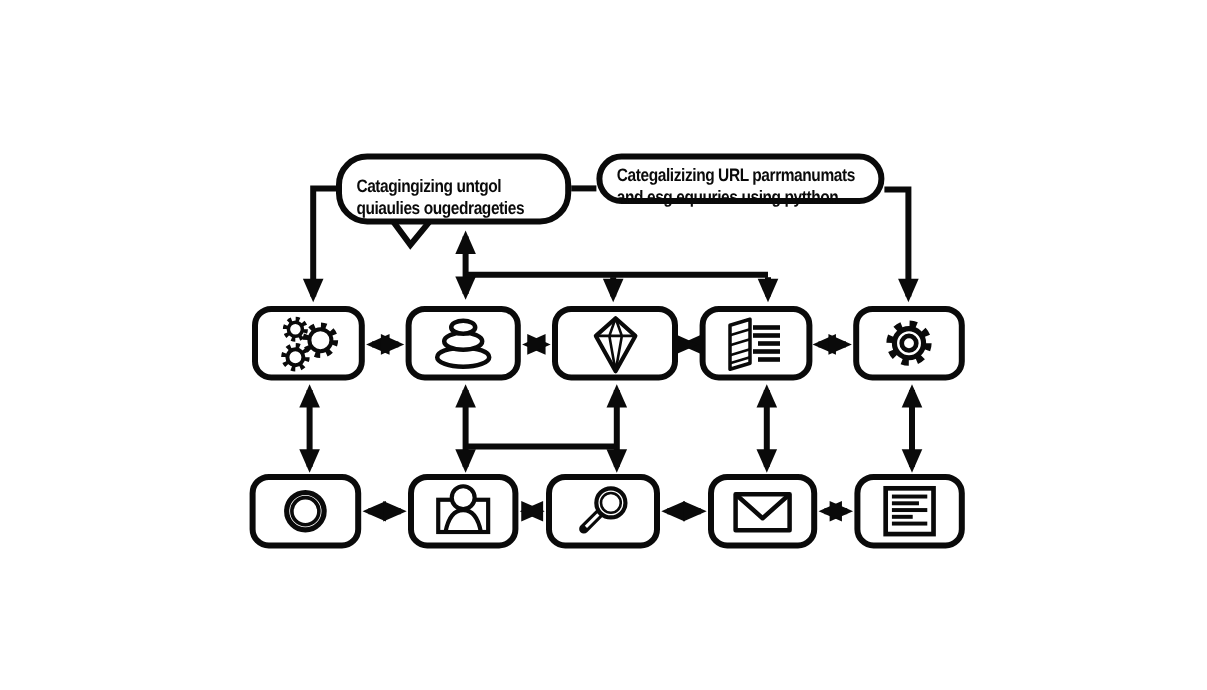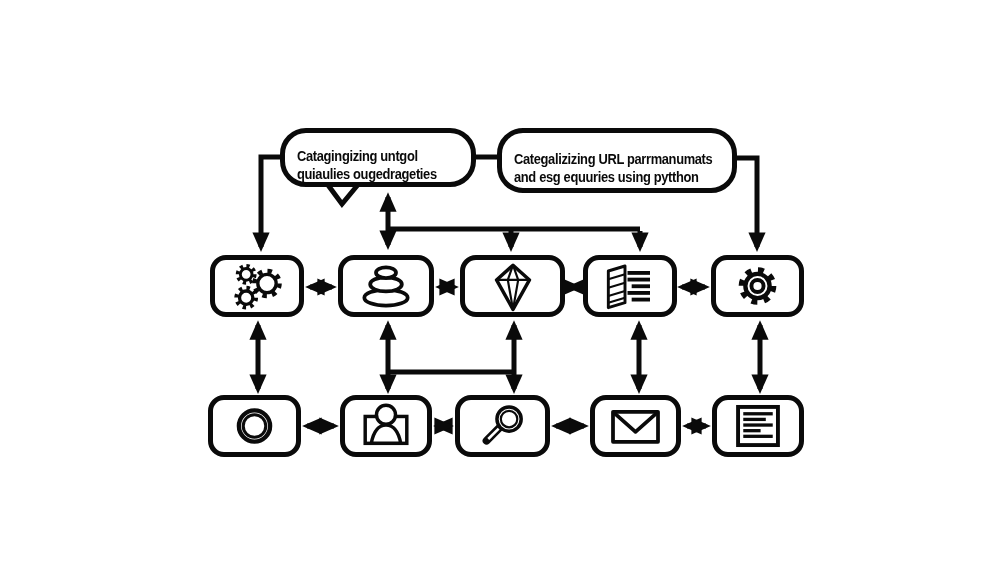--- a/index.html
+++ b/index.html
@@ -29,21 +29,21 @@
   #n-pages   {left:583px;top:255px;width:94px;height:62px;}
   #n-gear    {left:711px;top:255px;width:93px;height:62px;}
   
   #n-ring    {left:208px;top:395px;width:93px;height:62px;}
   #n-user    {left:340px;top:395px;width:92px;height:62px;}
   #n-search  {left:455px;top:395px;width:95px;height:62px;}
   #n-mail    {left:590px;top:395px;width:91px;height:62px;}
   #n-doc     {left:712px;top:395px;width:92px;height:62px;}
   
   #co-left {left:280px;top:128px;width:196px;height:59px;}
-  #co-right{left:497px;top:128px;width:240px;height:65px;}
+  #co-right{left:497px;top:128px;width:240px;height:42px;}
 </style>
 </head>
 <body>
 
 <div class="canvas">
 
   <div class="callout" id="co-left">
     <span class="ln">Catagingizing untgol</span>
     <span class="ln">quiaulies ougedrageties</span>
   </div>

